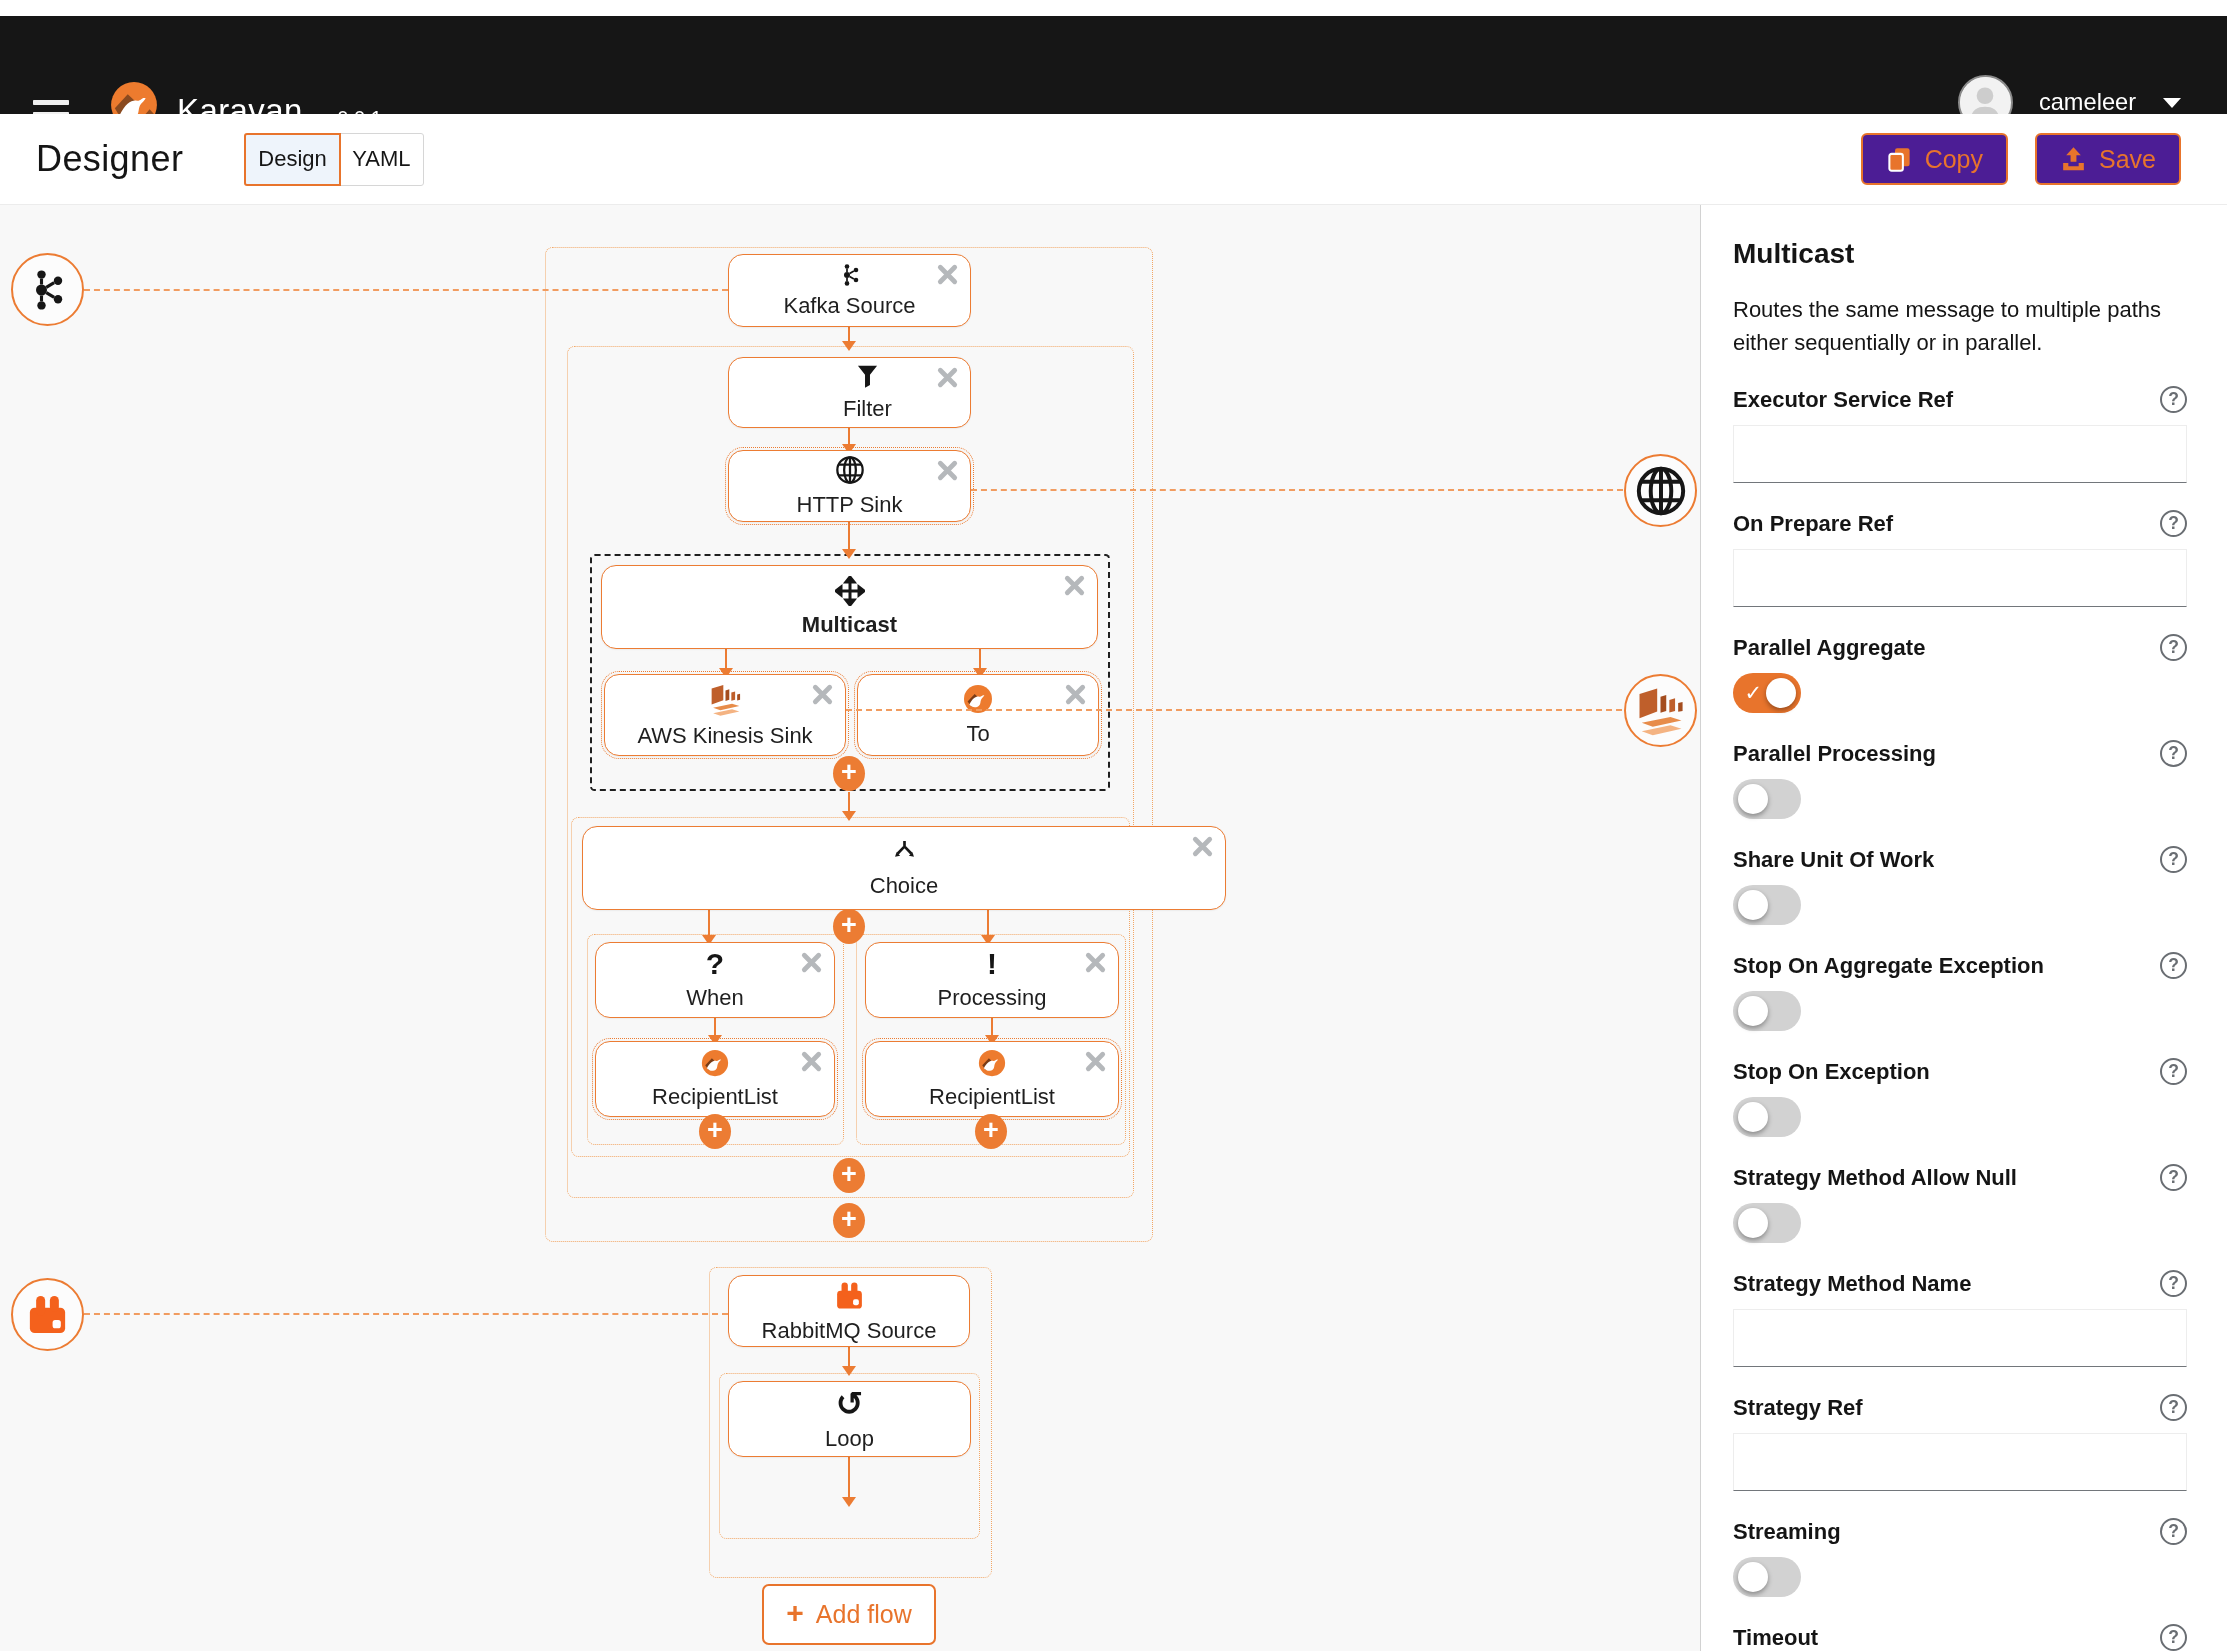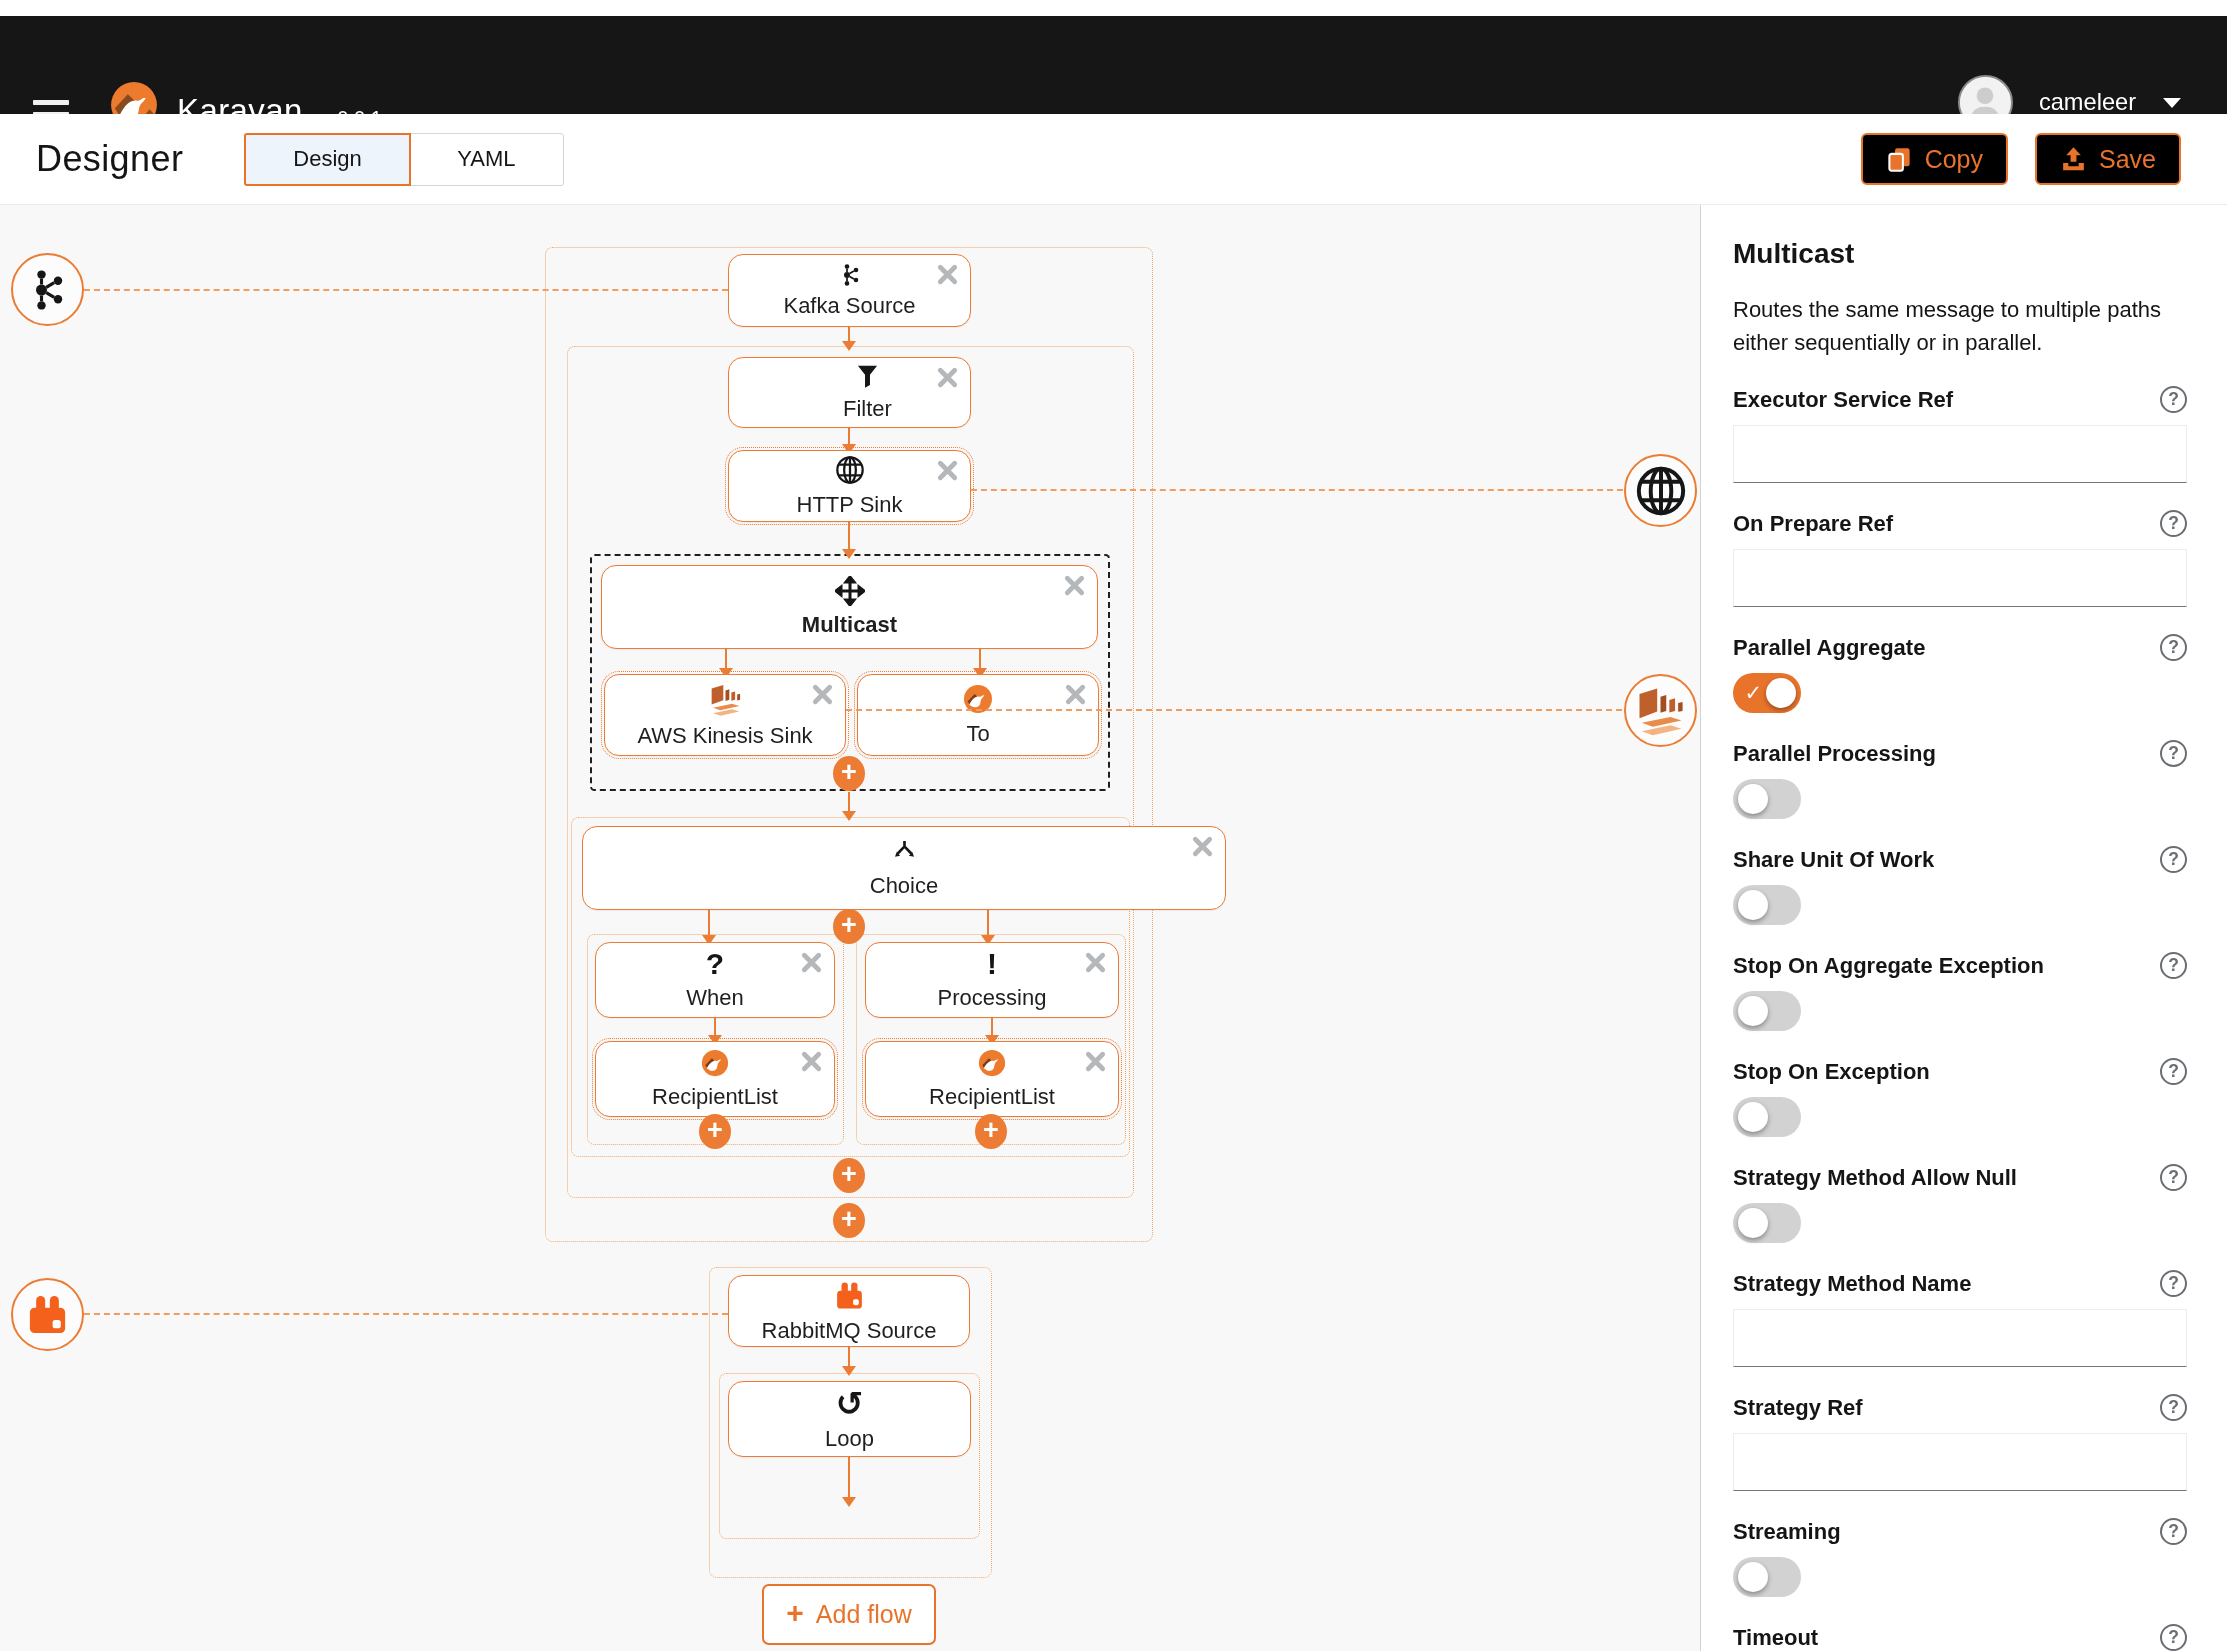--- a/index.html
+++ b/index.html
@@ -20,27 +20,27 @@
   .avatar { width:55px; height:55px; border-radius:50%; border:2.3px solid #8a8a8a; overflow:hidden; background:#f2f2f2; }
   .username { color:#fff; font-size:23.6px; margin-left:26px; }
   .caret { width:0; height:0; margin-left:27px; border-left:9px solid transparent;
            border-right:9px solid transparent; border-top:10.6px solid #fff; }
 
   
   .toolbar { position:absolute; left:0; top:114px; width:2227px; height:91px; background:#fff;
              display:flex; align-items:center; border-bottom:0.8px solid #ececec; }
   .page-title { margin-left:36px; font-size:36px; font-weight:400; color:#151515; letter-spacing:0.4px; }
   .tabs { display:flex; margin-left:61px; }
-  .tab { height:53px; padding:0 47px; display:flex; align-items:center; font-size:22px; color:#151515;
+  .tab { height:53px; padding:0 12px; display:flex; align-items:center; font-size:22px; color:#151515;
          background:#fff; border:1.5px solid #d6d6d6; cursor:pointer; }
   .tab.active { background:#eef4fb; border:2.3px solid #e8742c; z-index:1; }
   .tab + .tab { margin-left:-1.5px; border-radius:0 3px 3px 0; }
   .tab:first-child { border-radius:3px 0 0 3px; }
   .toolbar-spacer { flex:1; }
-  .tbtn { height:52px; border:2.3px solid #e8742c; border-radius:6px; background:#000000; color:#e8742c;
+  .tbtn { height:52px; border:2.3px solid #e8742c; border-radius:6px; background:#4c1d95; color:#e8742c;
           font-size:25px; display:flex; align-items:center; padding:0 23px; cursor:pointer; }
   .tbtn svg { width:27px; height:27px; margin-right:12px; }
   .tbtn.copy { margin-right:27px; }
   .tbtn.save { margin-right:46px; }
 
   
   .canvas { position:absolute; left:0; top:205px; width:1700px; height:1446px; background:#f8f8f8; overflow:hidden; }
   .panel  { position:absolute; left:1700px; top:205px; width:527px; height:1446px; background:#fff;
             border-left:0.8px solid #d2d2d2; padding:33px 40px 0 32px; overflow:hidden; }
 

